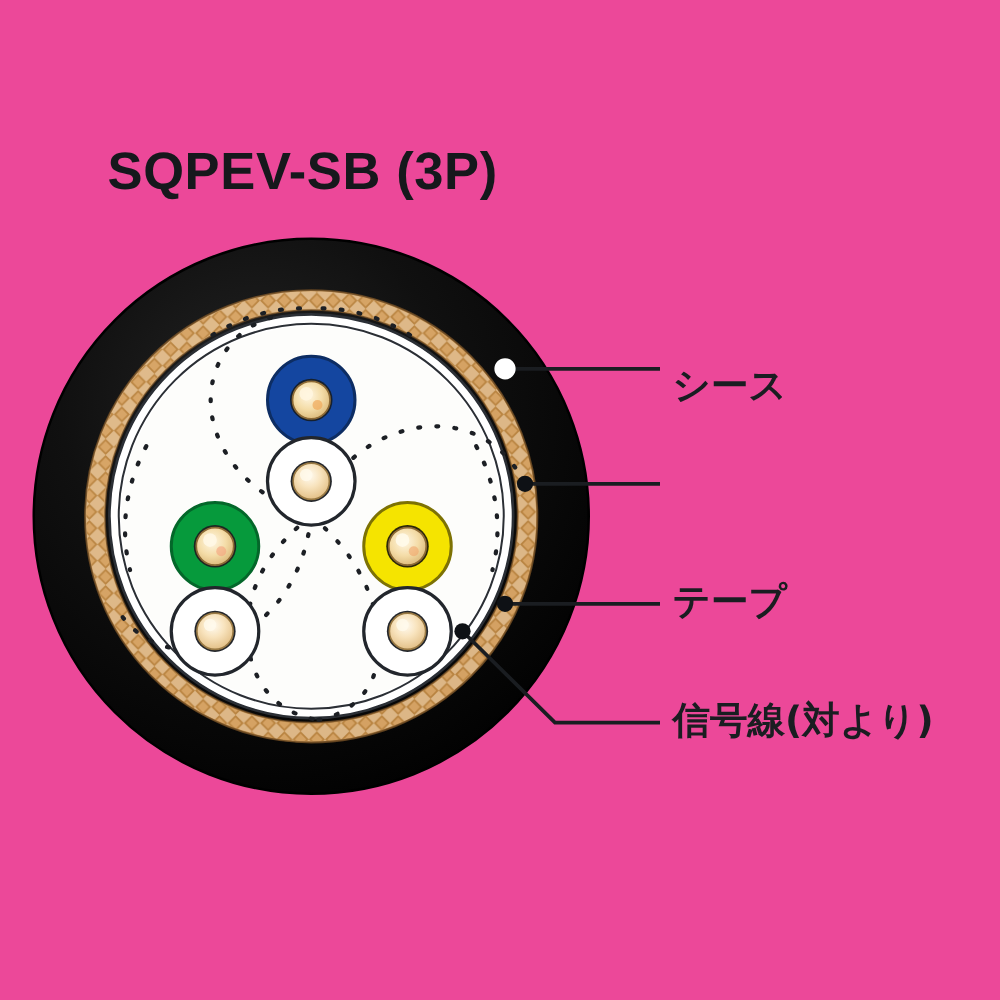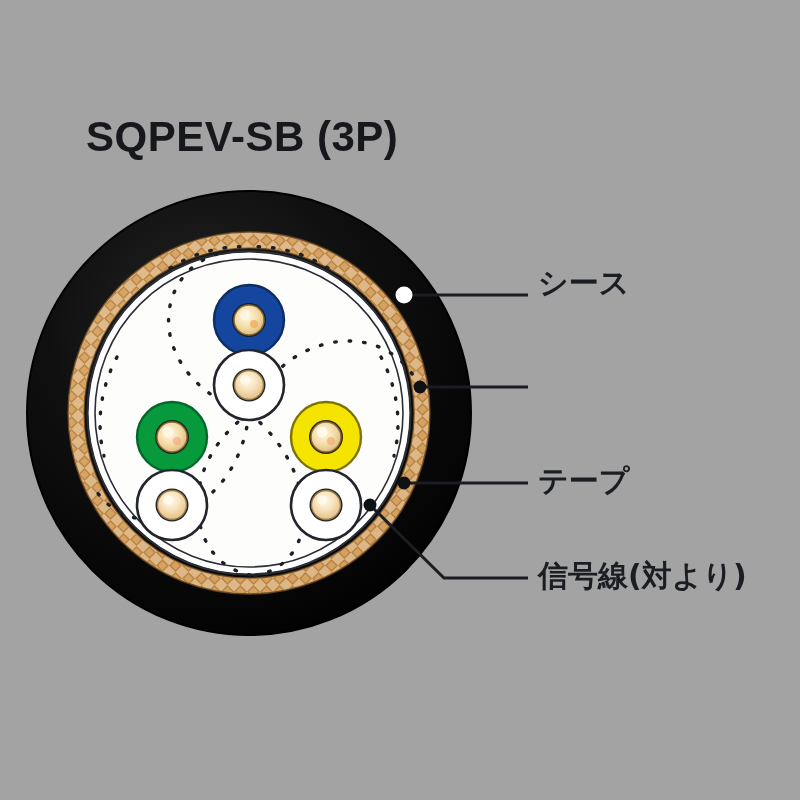--- a/index.html
+++ b/index.html
@@ -8,21 +8,21 @@
     padding: 0;
     background: #ffffff;
   }
   body {
     font-family: "Liberation Sans", "DejaVu Sans", sans-serif;
   }
   #stage {
     position: relative;
     width: 800px;
     height: 800px;
-    background: #a3a3a3;
+    background: #ec4899;
     overflow: hidden;
   }
   #diagram-title {
     position: absolute;
     left: 86px;
     top: 113px;
     font-size: 42px;
     font-weight: bold;
     letter-spacing: 0.5px;
     color: #16181c;
@@ -185,20 +185,20 @@
         <circle cx="404" cy="483" r="6.5" fill="#0e1115"></circle>
       </g>
 
       <g>
         <path d="M370,505 L444,578 L528,578" fill="none" stroke="#1a1d21" stroke-width="3" stroke-linejoin="miter" stroke-linecap="butt"></path>
         <circle cx="370" cy="505" r="6.5" fill="#0e1115"></circle>
       </g>
     </g>
   </svg>
 
-  <div class="callout-label" style="left:538px; top:263px;">シース</div>
+  <div class="callout-label" style="left:538px; top:288px;">シース</div>
 
 
   <div class="callout-label" style="left:538px; top:461px;">テープ</div>
 
   <div class="callout-label" style="left:538px; top:556px;">信号線(対より)</div>
 
 </div>
 
 </body></html>

